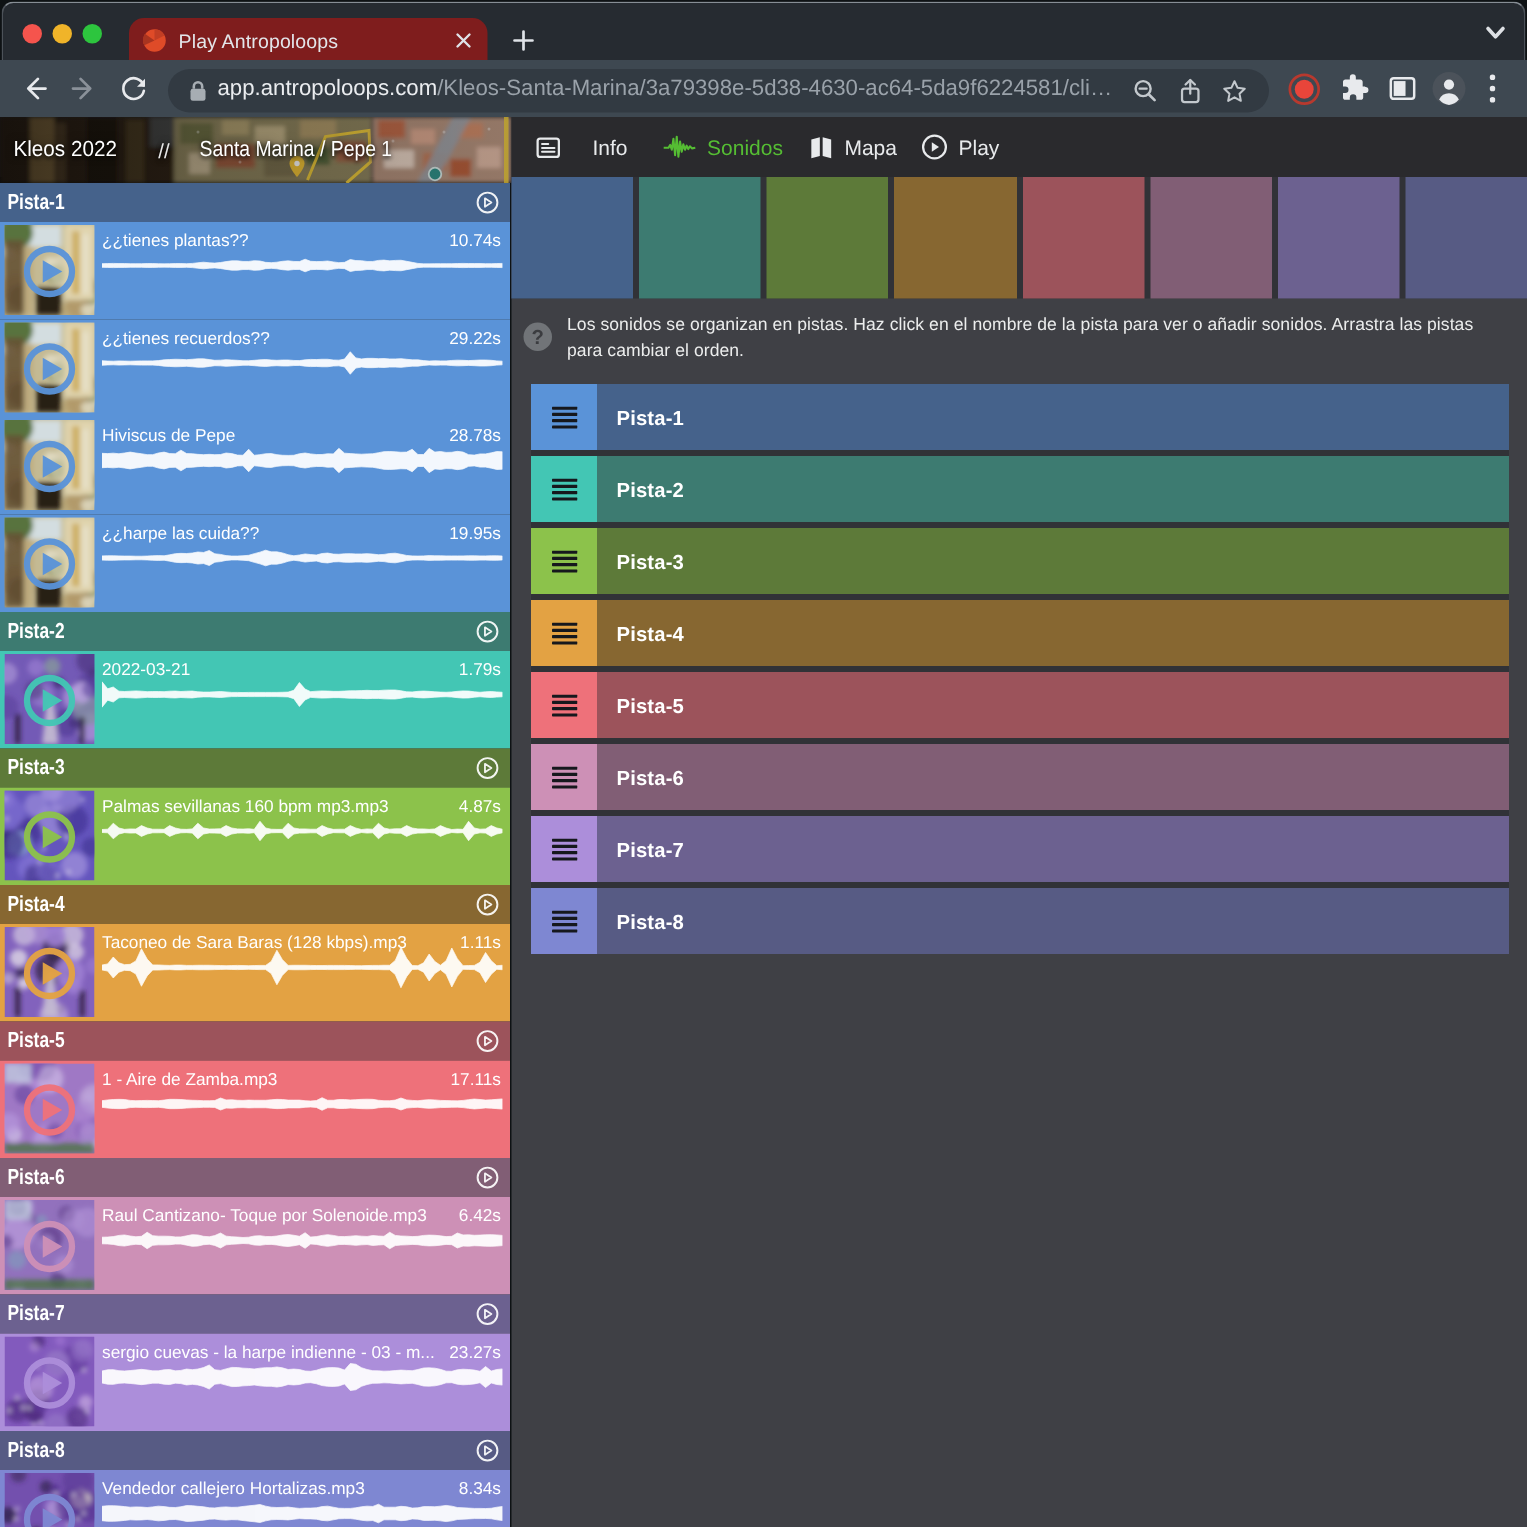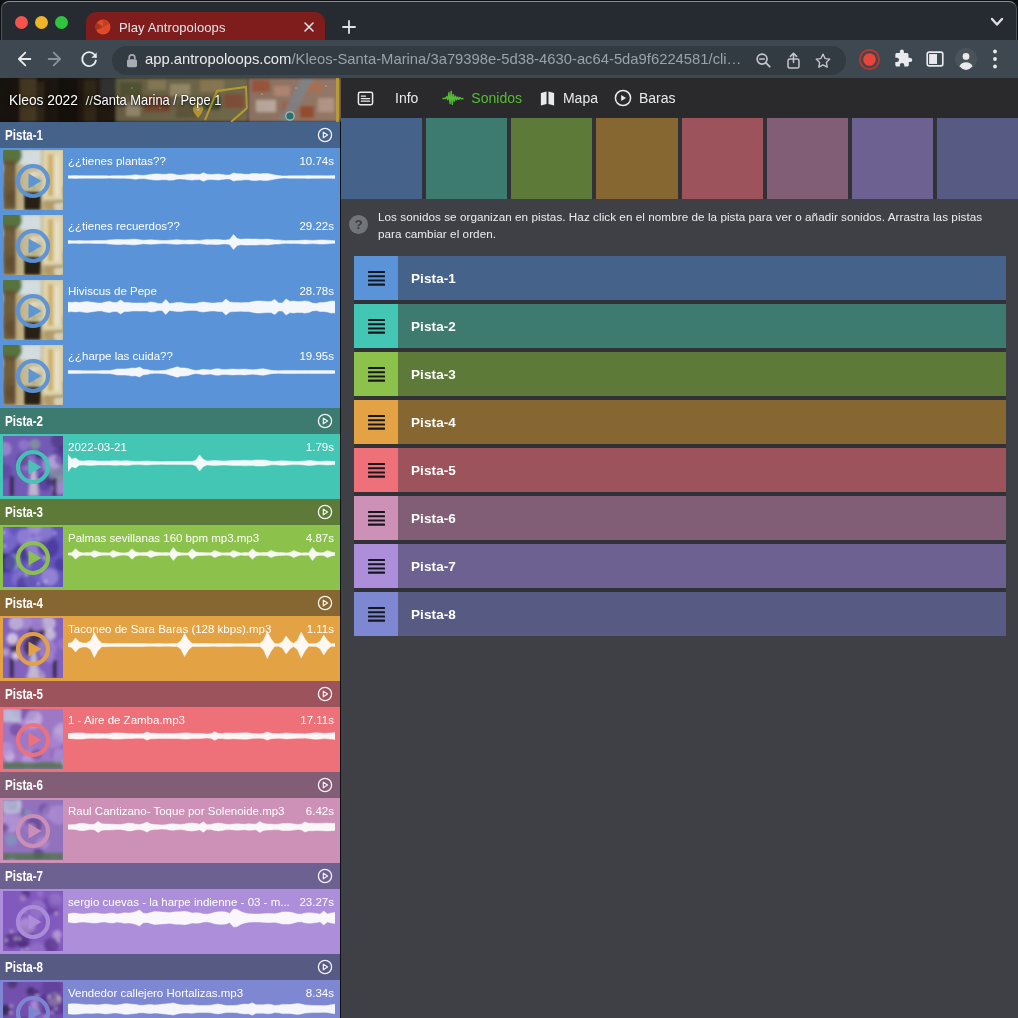--- a/index.html
+++ b/index.html
@@ -32,21 +32,21 @@
   .inpill { position:absolute; top:6px; }
   .zoomi { right:74px; } .sharei { right:44px; } .stari { right:14px; }
   .tbicon { position:absolute; top:8px; }
   .reci { left:858px; } .puzzlei { left:892px; } .paneli { left:924px; }
   .avati { left:954px; top:7px; } .kebabi { left:993px; top:9px; }
 
   
   .appheader { position:absolute; left:0; top:78px; width:1018px; height:40px; background:#2a2a2d; }
   .photoblock { position:absolute; left:0; top:78px; width:341px; height:44px; z-index:5; overflow:hidden; }
   .photoblock svg.bgart { position:absolute; left:0; top:0; }
-  .breadcrumb { position:absolute; left:9px; top:0; height:44px; display:flex; align-items:center; gap:4px; z-index:2;
+  .breadcrumb { position:absolute; left:9px; top:0; height:44px; display:flex; align-items:center; gap:24px; z-index:2;
       color:#fff; text-shadow:0 1px 3px rgba(0,0,0,0.9), 0 0 6px rgba(0,0,0,0.55); }
   .bc-project, .bc-page { display:inline-block; font-size:14.5px; font-weight:400; transform:scaleX(0.95); transform-origin:0 50%; }
   .bc-page { transform:scaleX(0.89); margin-left:-4px; }
   .bc-sep { font-size:13.5px; color:#e8e8e8; }
   .mainnav { position:absolute; left:341px; top:0; height:40px; display:flex; align-items:center; }
   .navitem { display:flex; align-items:center; gap:7px; color:#e8eaec; font-size:14px; cursor:pointer; }
   .navitem:nth-child(1) { margin-left:16px;gap:21px; }
   .navitem:nth-child(2) { margin-left:24px; }
   .navitem:nth-child(3) { margin-left:17px;text-align:right; }
   .navitem:nth-child(4) { margin-left:16px; }
@@ -214,21 +214,21 @@
           <path d="M2 3.2 L8 1.6 V14.8 L2 16.4 Z" fill="#e8eaec"></path>
           <path d="M10 1.6 L16 3.2 V16.4 L10 14.8 Z" fill="#e8eaec"></path>
         </svg>
       <span>Mapa</span>
     </span>
     <span class="navitem">
       <svg width="18" height="18" viewBox="0 0 18 18">
           <circle cx="9" cy="9" r="7.6" stroke="#e8eaec" stroke-width="1.5" fill="none"></circle>
           <path d="M7.2 5.9 L12 9 L7.2 12.1 Z" fill="#e8eaec"></path>
         </svg>
-      <span>Baras</span>
+      <span>Play</span>
     </span>
   </nav>
 </div>
 
 <div class="photoblock">
   <svg class="bgart" width="341" height="44" viewBox="0 0 341 44">
     <defs>
         <filter id="pblur" x="-5%" y="-5%" width="110%" height="110%">
           <feGaussianBlur stdDeviation="1.4"></feGaussianBlur>
         </filter>

